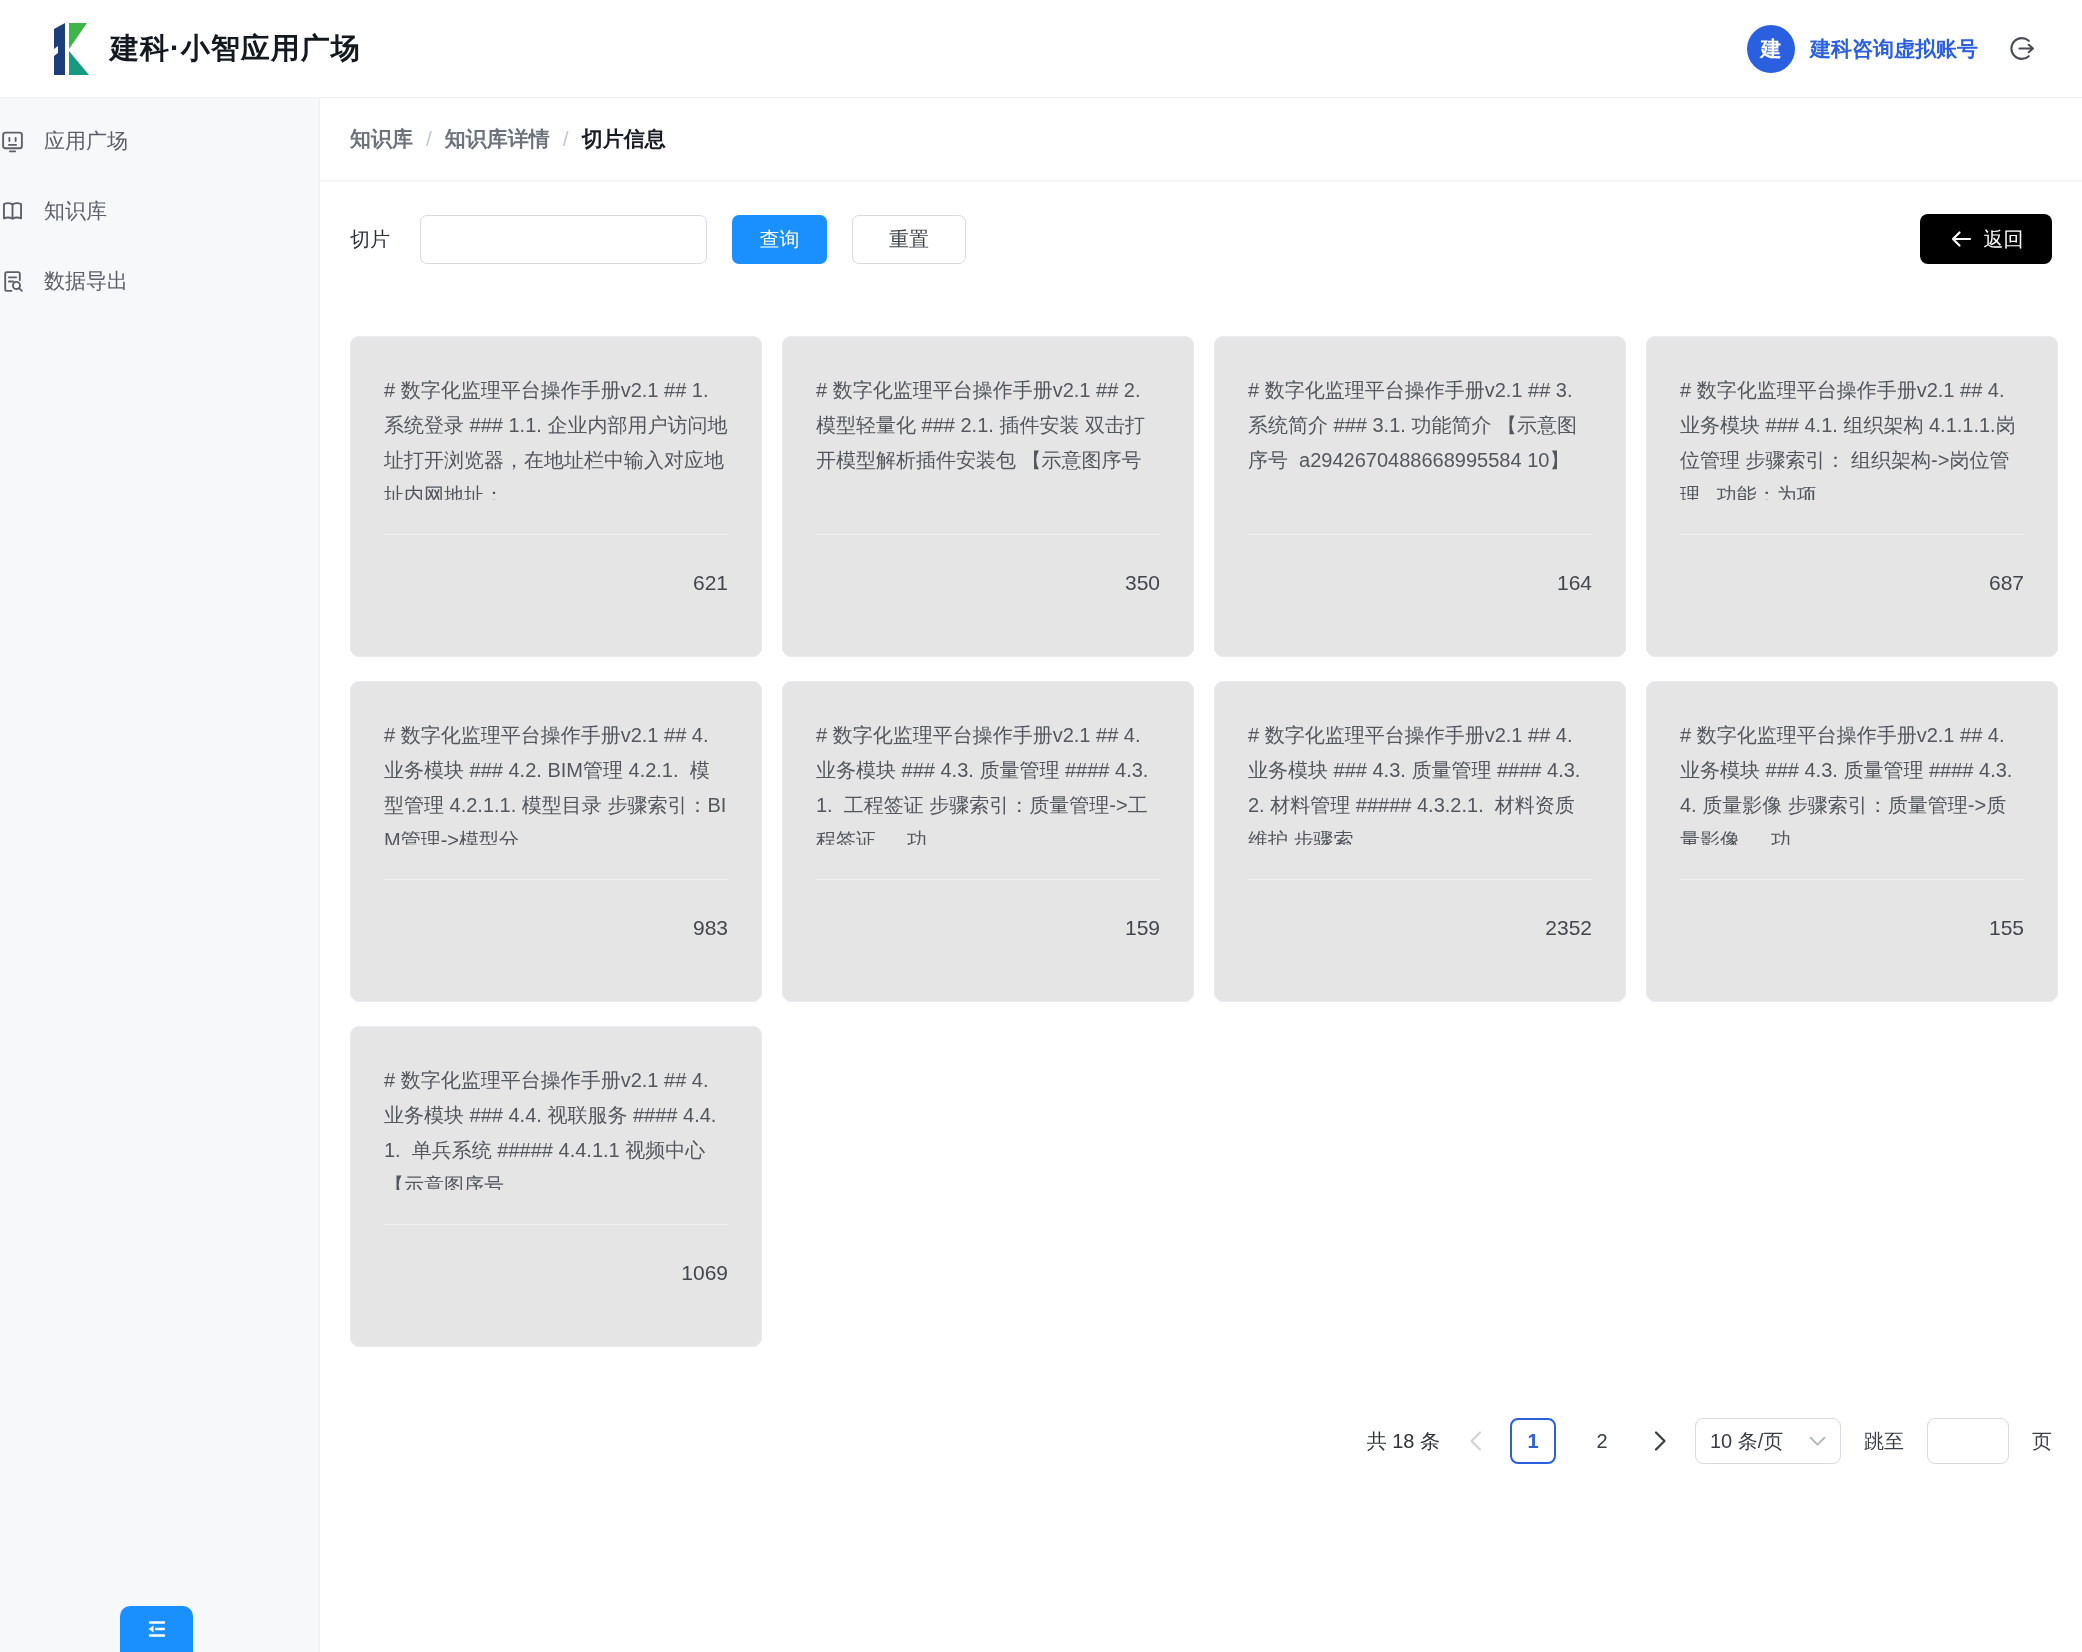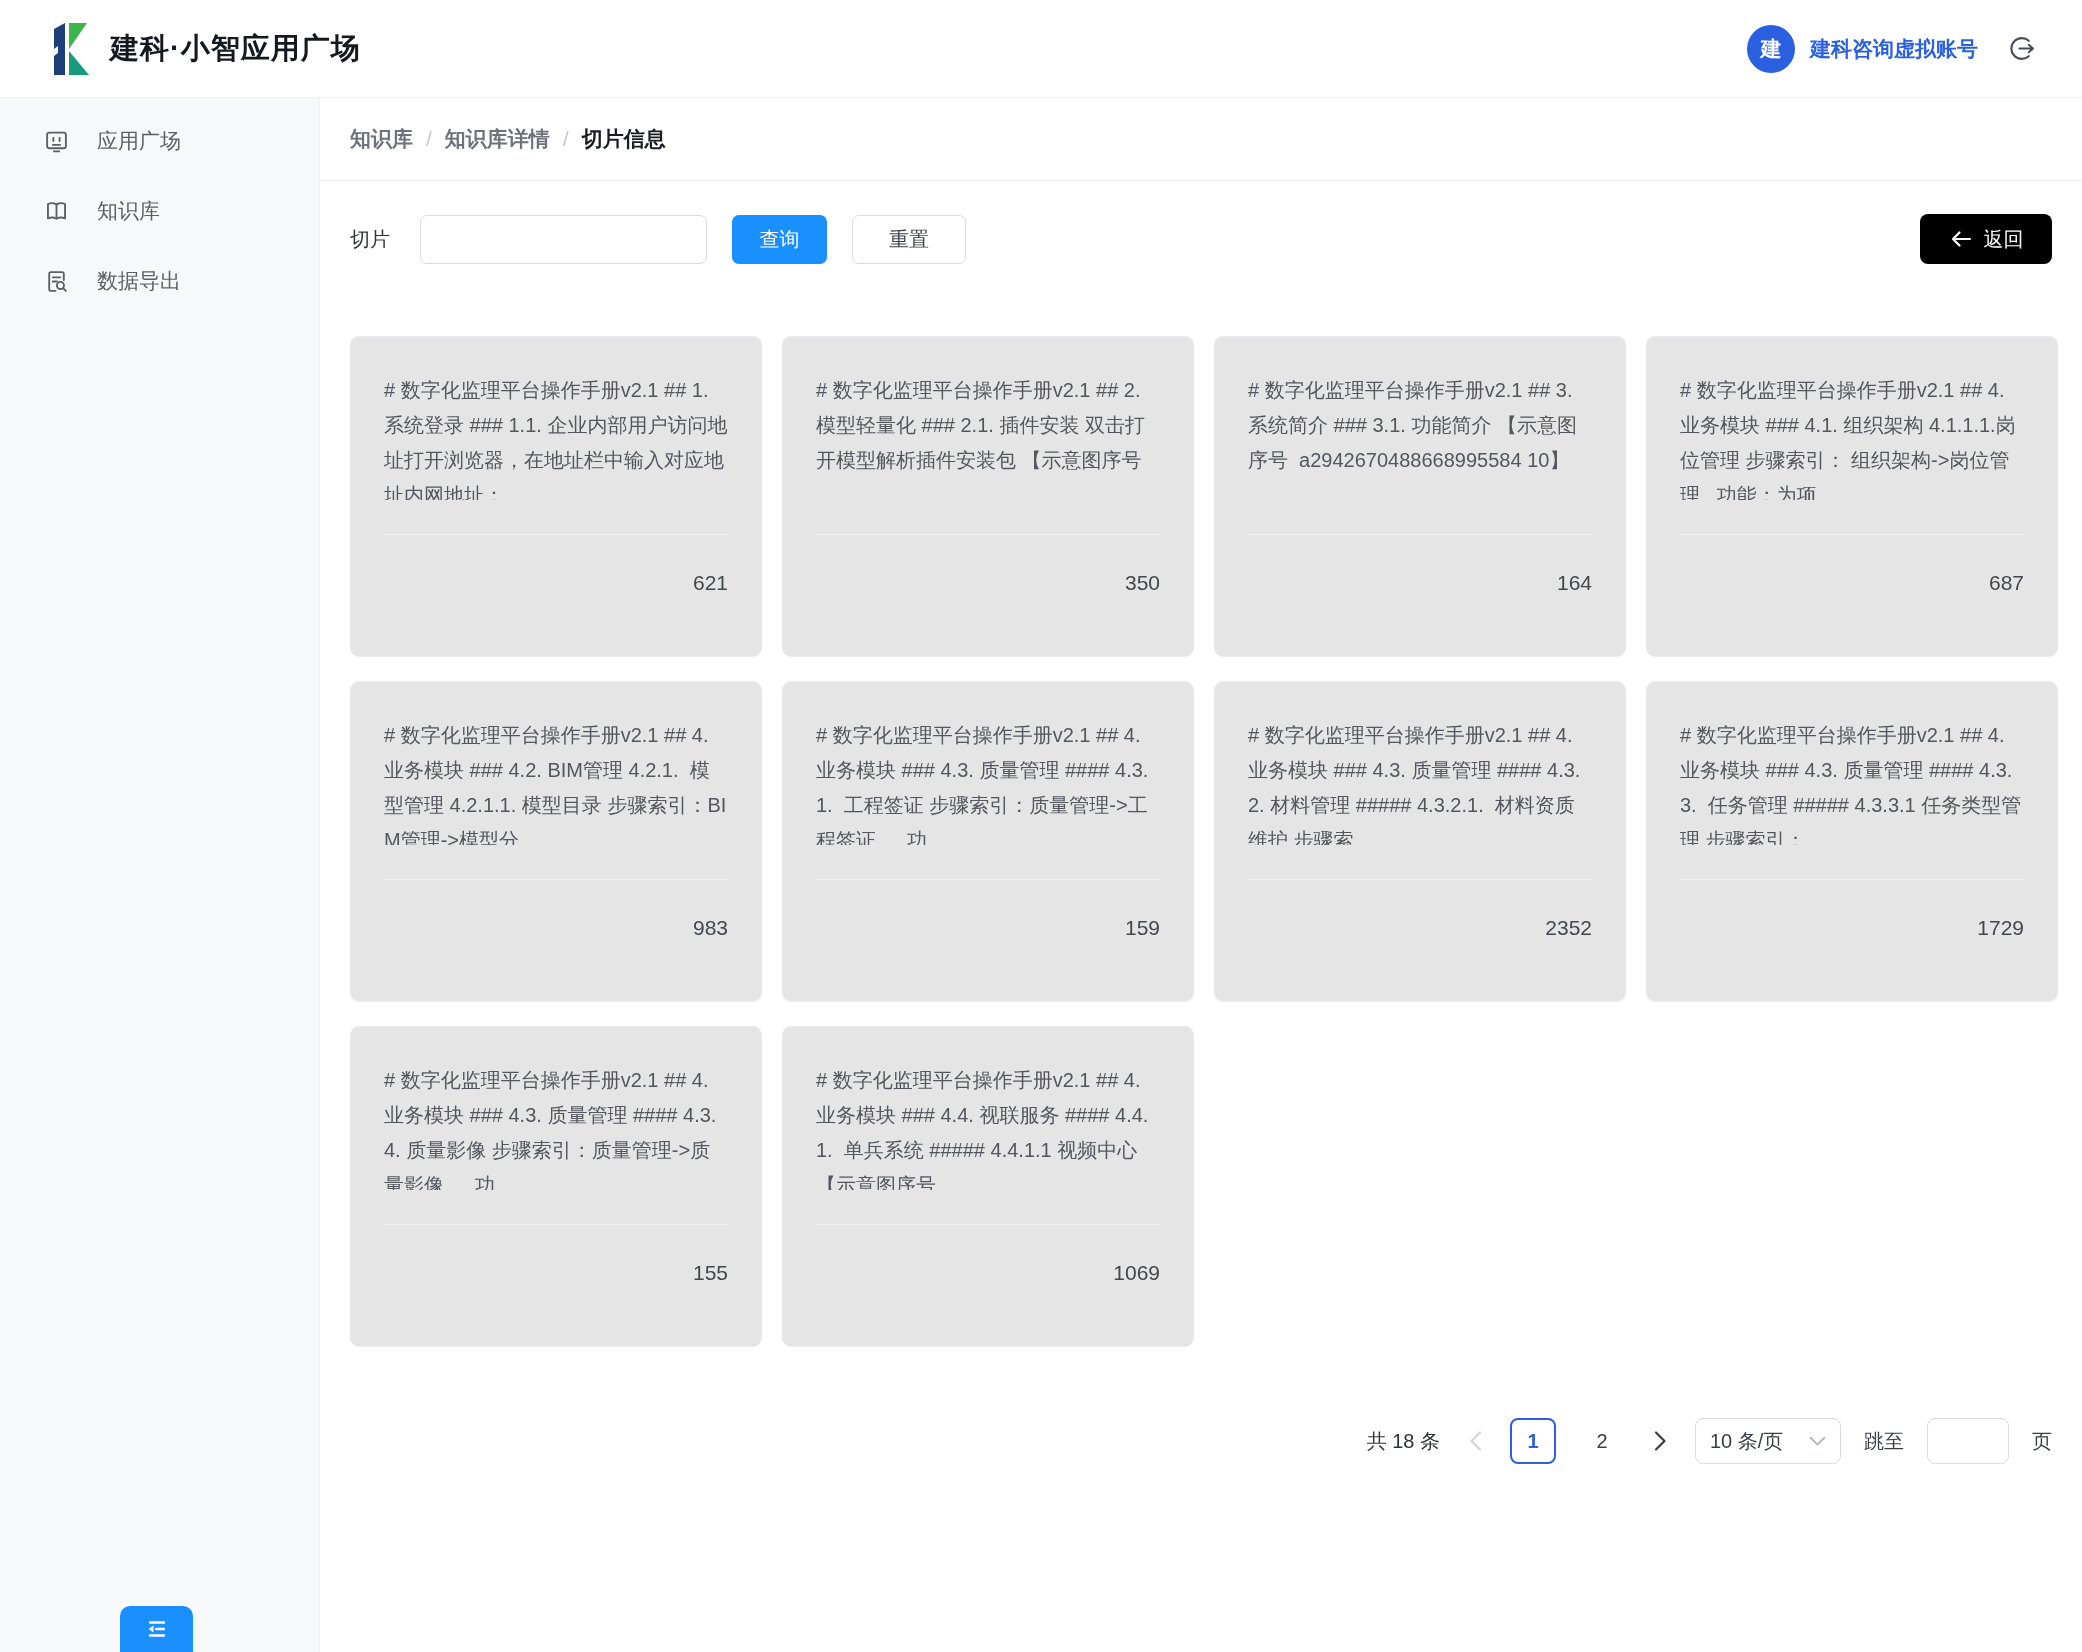--- a/index.html
+++ b/index.html
@@ -11,21 +11,21 @@
   .logo{width:48px;height:52px;flex:0 0 auto;}
   .app-title{margin-left:18px;font-size:29px;font-weight:700;color:#14181f;letter-spacing:1px;}
   .header-right{margin-left:auto;display:flex;align-items:center;cursor:pointer;}
   .avatar{width:48px;height:48px;border-radius:50%;background:#2a5fe0;color:#fff;font-size:21px;font-weight:700;display:flex;align-items:center;justify-content:center;}
   .account-name{margin:0 28px 0 15px;color:#2a5fe0;font-size:21px;font-weight:700;}
   .logout{width:30px;height:30px;display:flex;align-items:center;justify-content:center;cursor:pointer;}
 
   
   .main{display:flex;height:1554px;}
   .sidebar{width:320px;flex:0 0 auto;background:#f7f8fa;border-right:1px solid #eef0f3;box-sizing:border-box;padding-top:8px;position:relative;}
-  .side-item{height:70px;display:flex;align-items:center;padding-left:44px;gap:28px;font-size:21px;color:#5c6066;cursor:pointer;}
+  .side-item{height:70px;display:flex;align-items:center;gap:19px;font-size:21px;color:#5c6066;cursor:pointer;}
   .side-item svg{flex:0 0 auto;}
   .collapse-btn{position:absolute;left:120px;bottom:0;width:73px;height:46px;background:#1a90ff;border-radius:10px 10px 0 0;display:flex;align-items:center;justify-content:center;cursor:pointer;border:none;}
 
   .content{flex:1 1 auto;min-width:0;}
 
   
   .breadcrumb{height:82px;display:flex;align-items:center;gap:13px;padding:0 30px;border-bottom:1px solid #f0f1f3;font-size:21px;font-weight:700;}
   .crumb{color:#6d727b;cursor:pointer;}
   .crumb-sep{color:#c3c7cf;font-weight:400;}
   .crumb-current{color:#181c22;}
@@ -179,25 +179,20 @@
     <div class="card-divider"></div>
     <div class="card-count">159</div>
   </div>
 
   <div class="card">
     <div class="card-text"># 数字化监理平台操作手册v2.1 ## 4.  业务模块 ### 4.3. 质量管理 #### 4.3.2. 材料管理 ##### 4.3.2.1.  材料资质维护 步骤索</div>
     <div class="card-divider"></div>
     <div class="card-count">2352</div>
   </div>
 
-  <div class="card">
-    <div class="card-text"># 数字化监理平台操作手册v2.1 ## 4.  业务模块 ### 4.3. 质量管理 #### 4.3.3.  任务管理 ##### 4.3.3.1 任务类型管理 步骤索引：</div>
-    <div class="card-divider"></div>
-    <div class="card-count">1729</div>
-  </div>
 
   <div class="card">
     <div class="card-text"># 数字化监理平台操作手册v2.1 ## 4.  业务模块 ### 4.3. 质量管理 #### 4.3.4. 质量影像 步骤索引：质量管理-&gt;质量影像。  功</div>
     <div class="card-divider"></div>
     <div class="card-count">155</div>
   </div>
 
   <div class="card">
     <div class="card-text"># 数字化监理平台操作手册v2.1 ## 4.  业务模块 ### 4.4. 视联服务 #### 4.4.1.  单兵系统 ##### 4.4.1.1 视频中心  【示意图序号</div>
     <div class="card-divider"></div>

